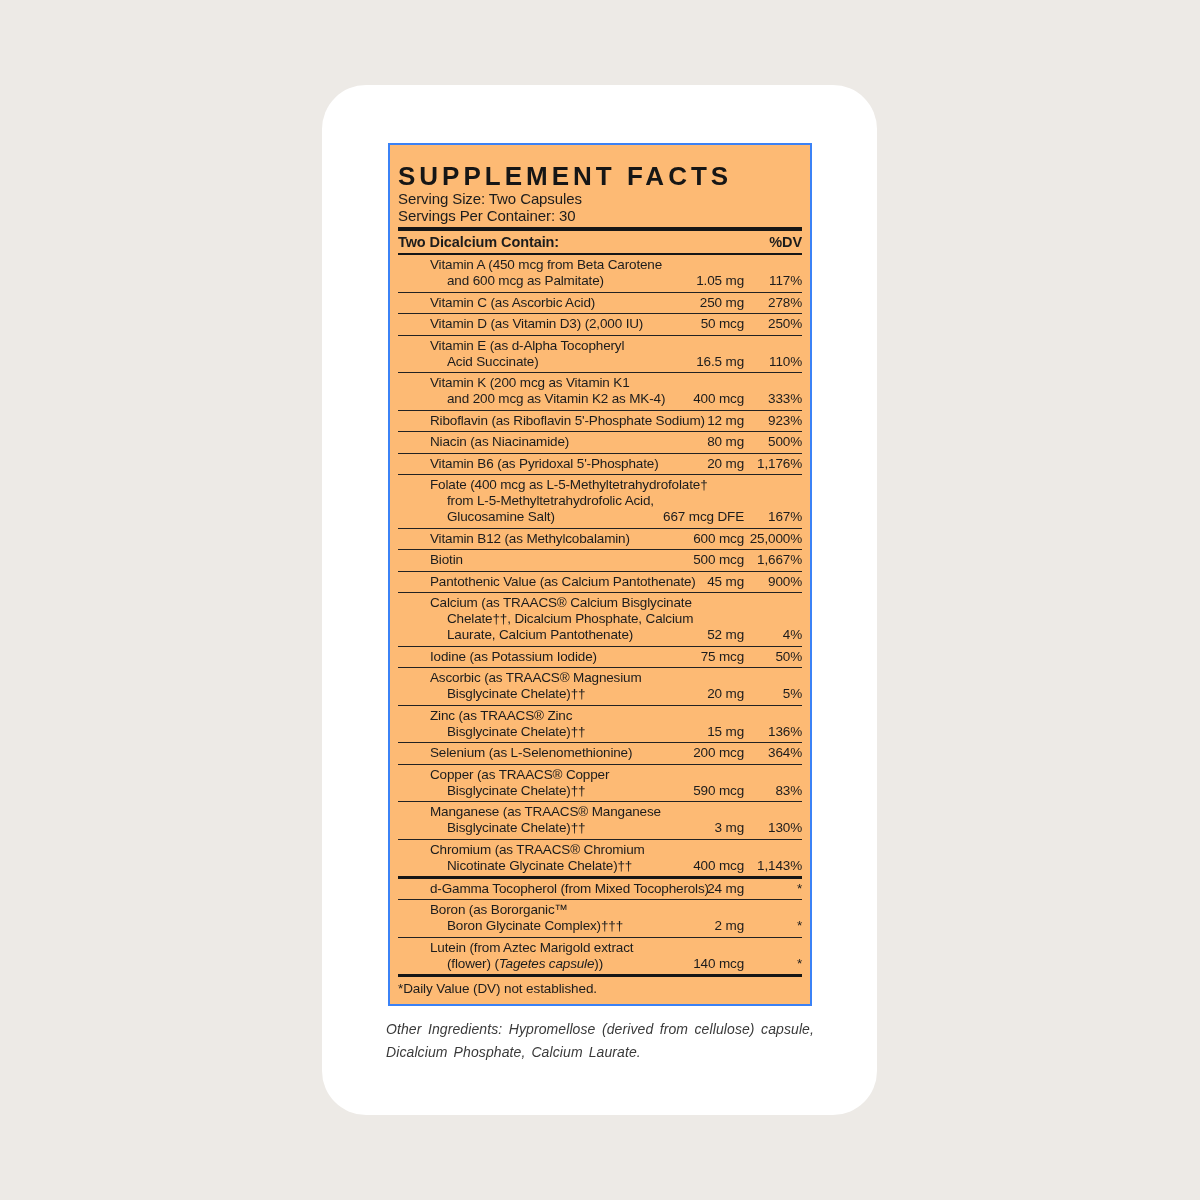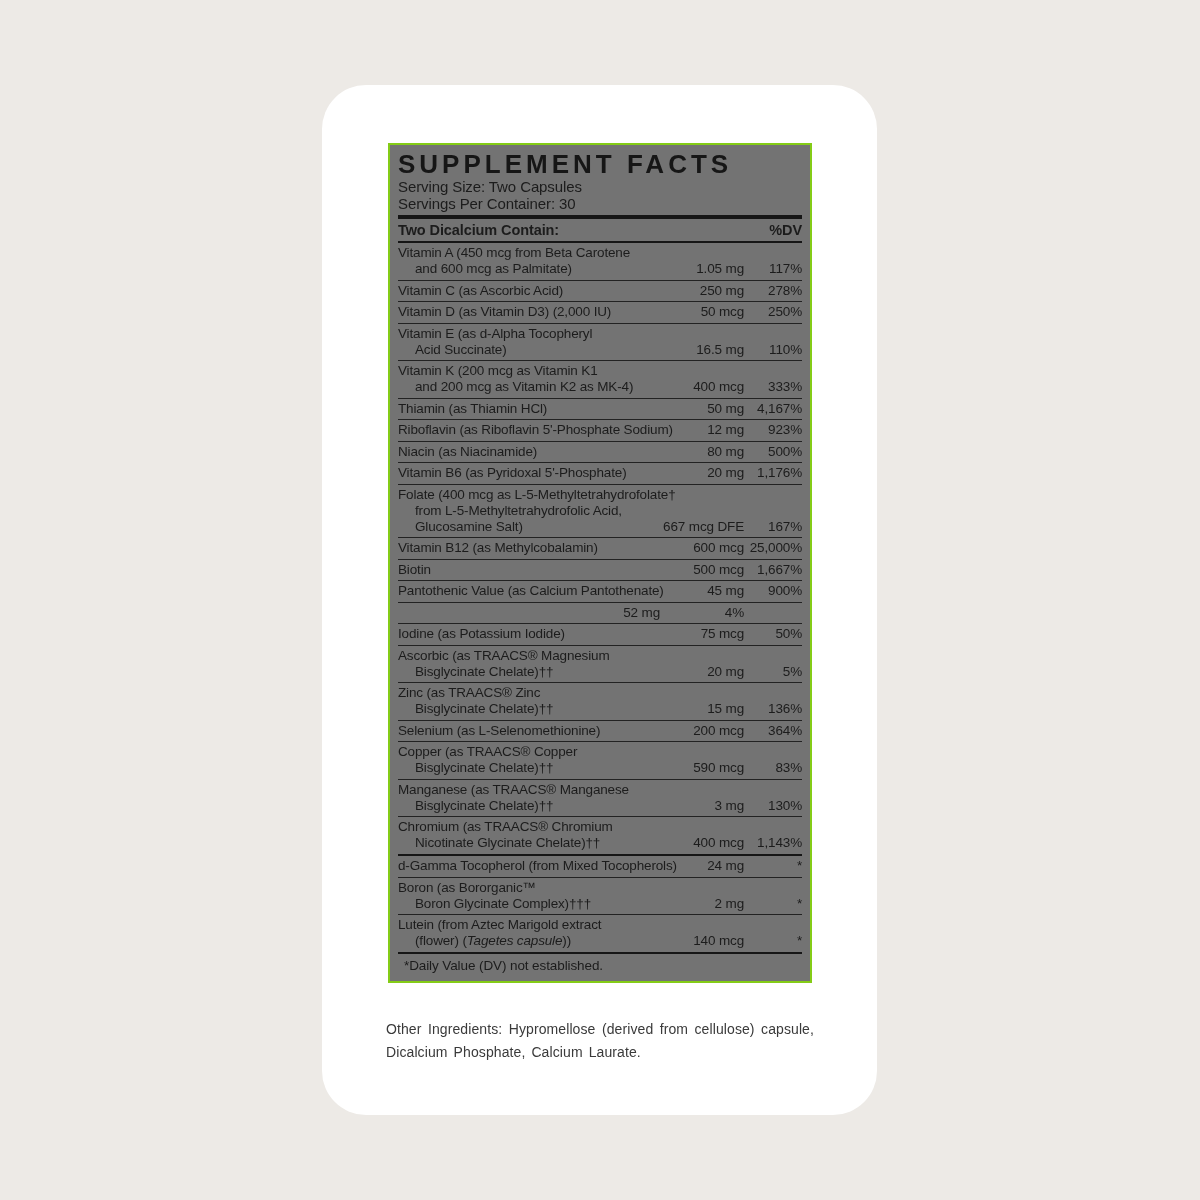--- a/index.html
+++ b/index.html
@@ -22,23 +22,23 @@
     width: 555px;
     height: 1030px;
     background: #ffffff;
     border-radius: 44px;
   }
   .facts {
     position: absolute;
     left: 66px;
     top: 58px;
     width: 424px;
-    border: 2px solid #84cc16;
-    padding: 5px 8px 4px;
-    background: #737373;
+    border: 2px solid #3b82f6;
+    padding: 17px 8px 4px;
+    background: #fdba74;
   }
   .facts-title {
     font-size: 26px;
     font-weight: 800;
     letter-spacing: 4px;
     line-height: 28px;
     white-space: nowrap;
     color: #161616;
   }
   .serving-line {
@@ -63,47 +63,47 @@
   .rows { width: 100%; }
   .nrow {
     display: grid;
     grid-template-columns: minmax(0,1fr) 84px 58px;
     align-items: end;
     padding: 2px 0 2.5px;
     border-top: 1px solid #222;
   }
   .rows .nrow:first-child { border-top: none; }
   .nname { font-size: 13.5px; line-height: 16px; letter-spacing: -0.15px; }
-  .nname .nline { white-space: nowrap; }
+  .nname .nline { white-space: nowrap; margin-left: 32px; }
   .nname .cont { padding-left: 17px; }
   .namt, .ndv {
     font-size: 13.5px;
     line-height: 16px;
     text-align: right;
     white-space: nowrap;
     letter-spacing: -0.15px;
   }
   .dv-note {
     font-size: 13.5px;
     line-height: 16px;
     padding: 4px 0 3px;
     letter-spacing: -0.1px;
-    margin-left: 6px;
   }
   .other-ing {
     position: absolute;
     left: 64px;
     top: 933px;
     width: 428px;
     font-size: 14px;
     line-height: 23px;
     text-align: justify;
     color: #3a3a3a;
     letter-spacing: 0.1px;
     word-spacing: 2px;
+    font-style: italic;
   }
   .italic { font-style: italic; }
 </style>
 </head>
 <body>
 
 <div class="page">
   <div class="card">
 
     <div class="facts">
@@ -156,27 +156,20 @@
           <div class="nrow">
             <div class="nname">
               <div class="nline">Vitamin K (200 mcg as Vitamin K1</div>
               <div class="nline cont">and 200 mcg as Vitamin K2 as MK-4)</div>
             </div>
             <div class="namt">400 mcg</div>
             <div class="ndv">333%</div>
           </div>
           <div class="nrow">
             <div class="nname">
-              <div class="nline">Thiamin (as Thiamin HCl)</div>
-            </div>
-            <div class="namt">50 mg</div>
-            <div class="ndv">4,167%</div>
-          </div>
-          <div class="nrow">
-            <div class="nname">
               <div class="nline">Riboflavin (as Riboflavin 5'-Phosphate Sodium)</div>
             </div>
             <div class="namt">12 mg</div>
             <div class="ndv">923%</div>
           </div>
           <div class="nrow">
             <div class="nname">
               <div class="nline">Niacin (as Niacinamide)</div>
             </div>
             <div class="namt">80 mg</div>
@@ -213,20 +206,25 @@
             <div class="ndv">1,667%</div>
           </div>
           <div class="nrow">
             <div class="nname">
               <div class="nline">Pantothenic Value (as Calcium Pantothenate)</div>
             </div>
             <div class="namt">45 mg</div>
             <div class="ndv">900%</div>
           </div>
           <div class="nrow">
+            <div class="nname">
+              <div class="nline">Calcium (as TRAACS® Calcium Bisglycinate</div>
+              <div class="nline cont">Chelate††, Dicalcium Phosphate, Calcium</div>
+              <div class="nline cont">Laurate, Calcium Pantothenate)</div>
+            </div>
             <div class="namt">52 mg</div>
             <div class="ndv">4%</div>
           </div>
           <div class="nrow">
             <div class="nname">
               <div class="nline">Iodine (as Potassium Iodide)</div>
             </div>
             <div class="namt">75 mcg</div>
             <div class="ndv">50%</div>
           </div>

